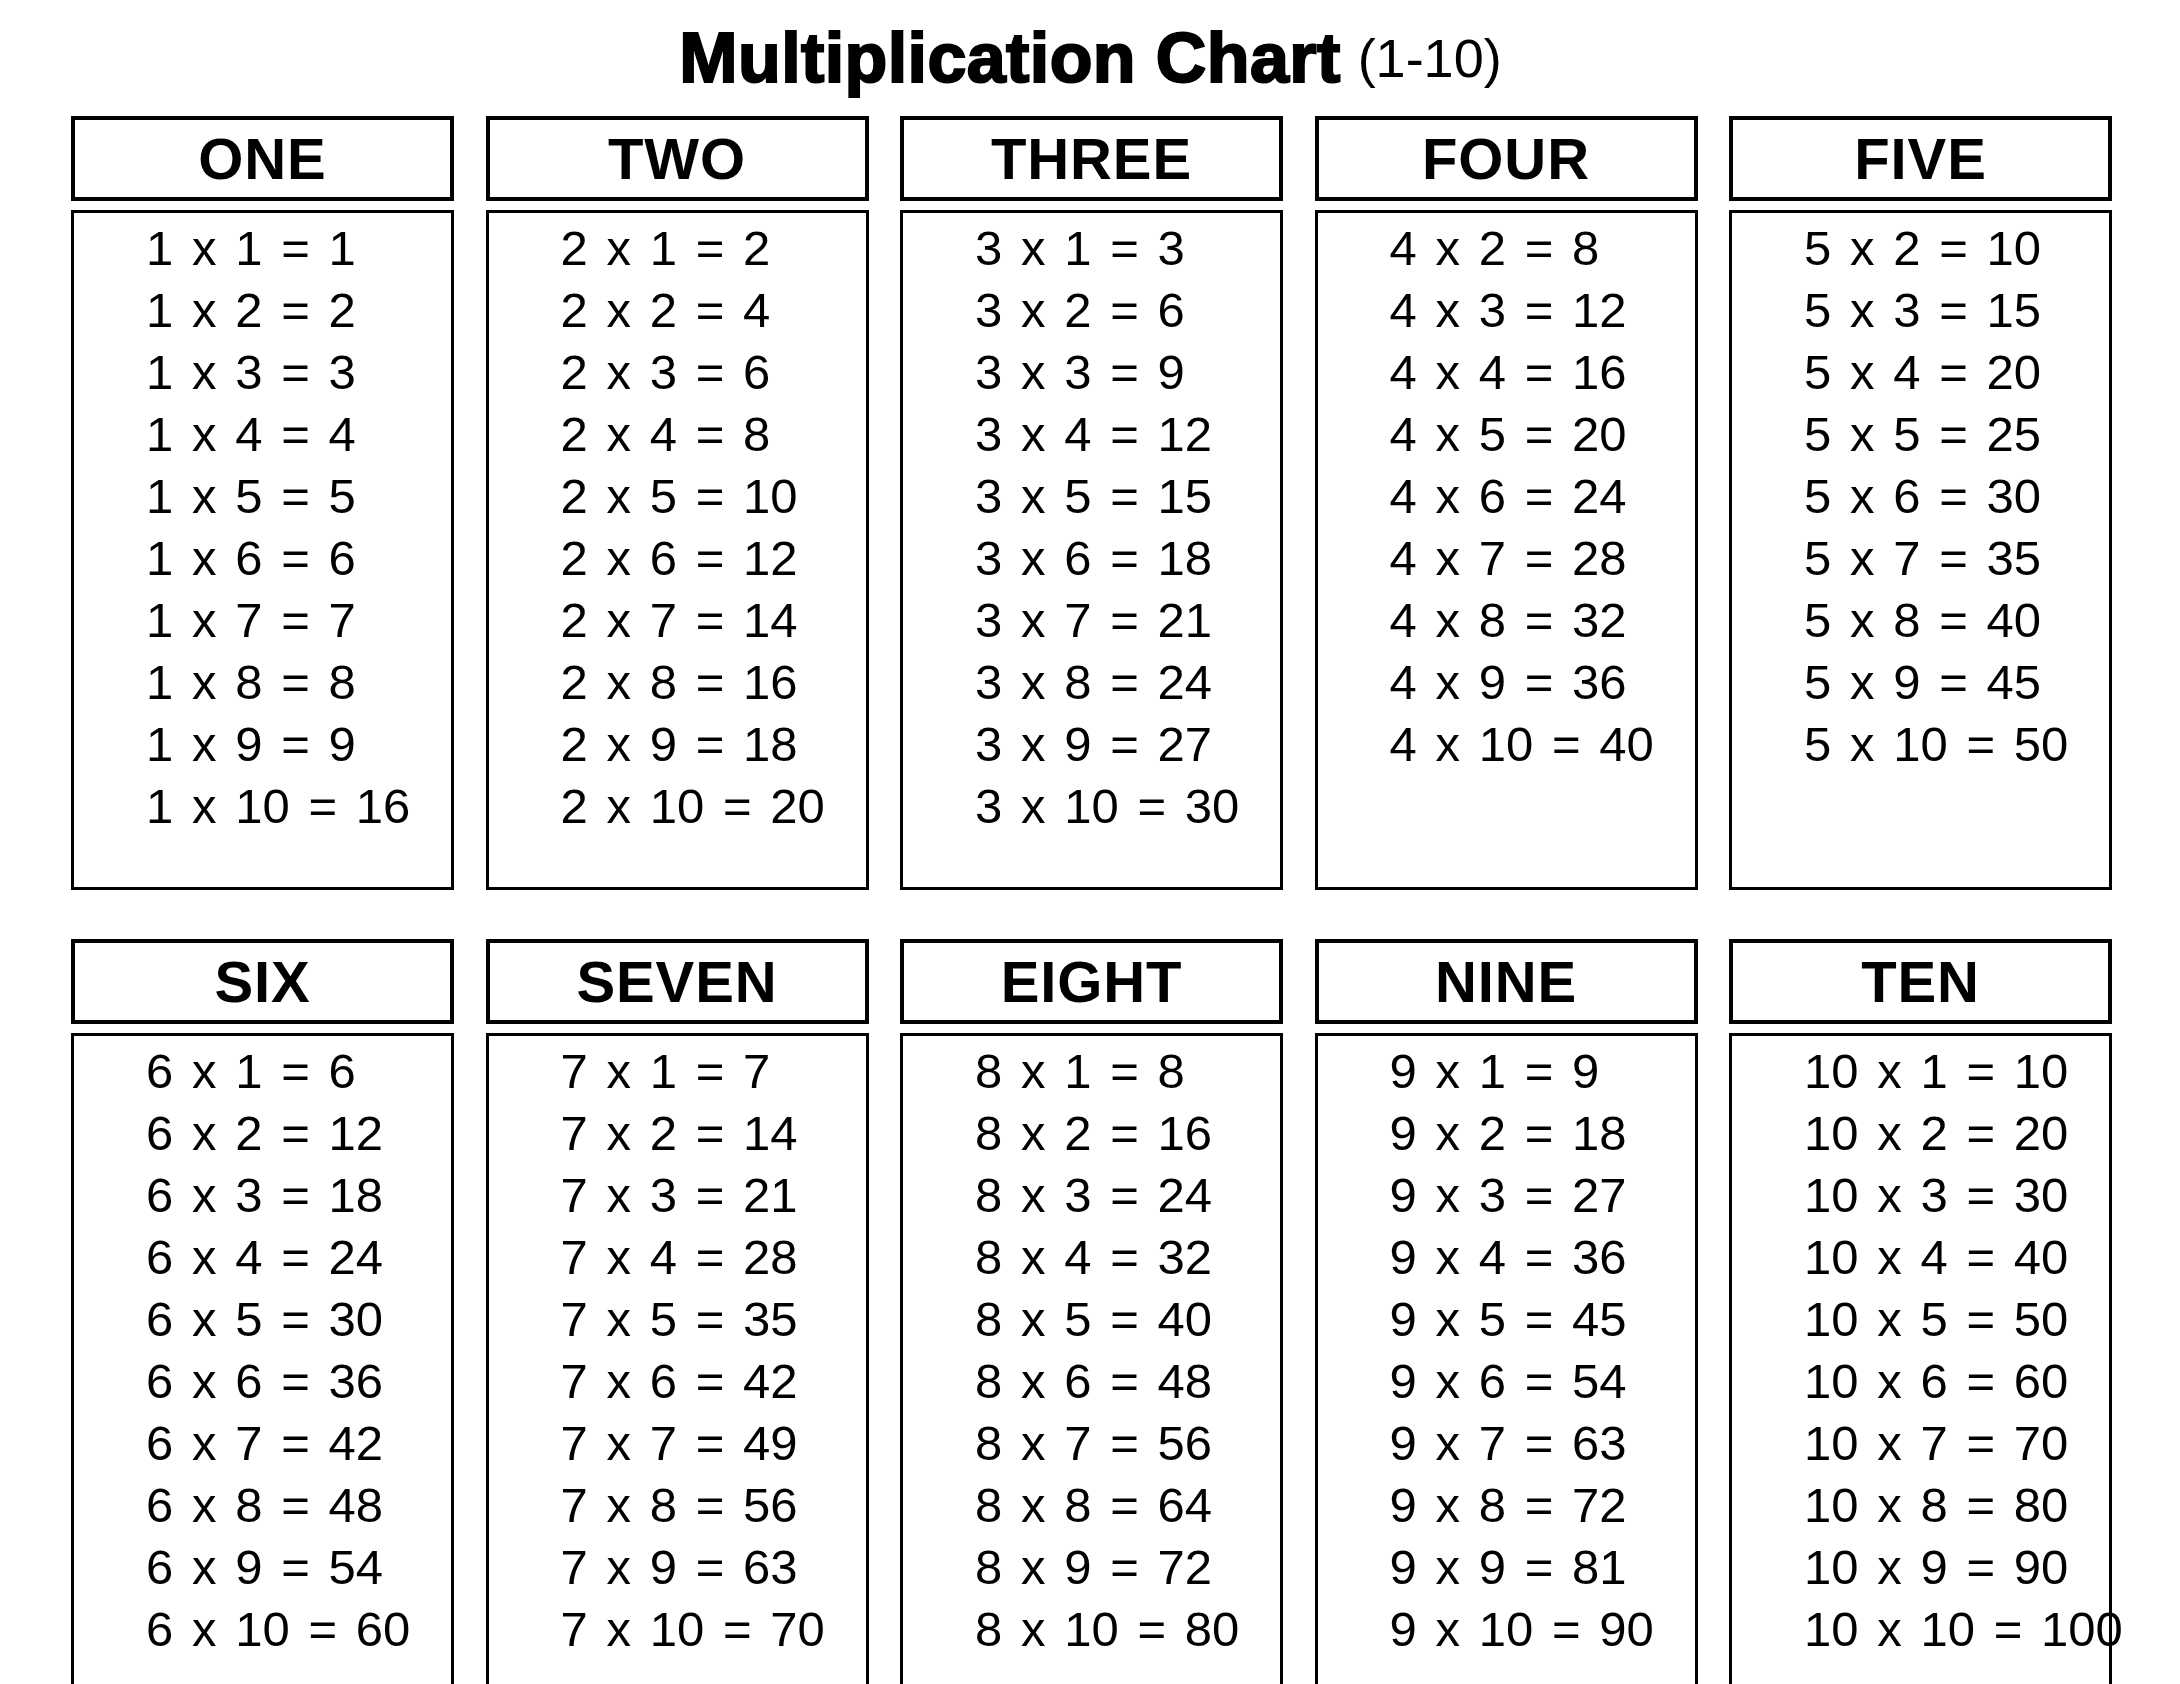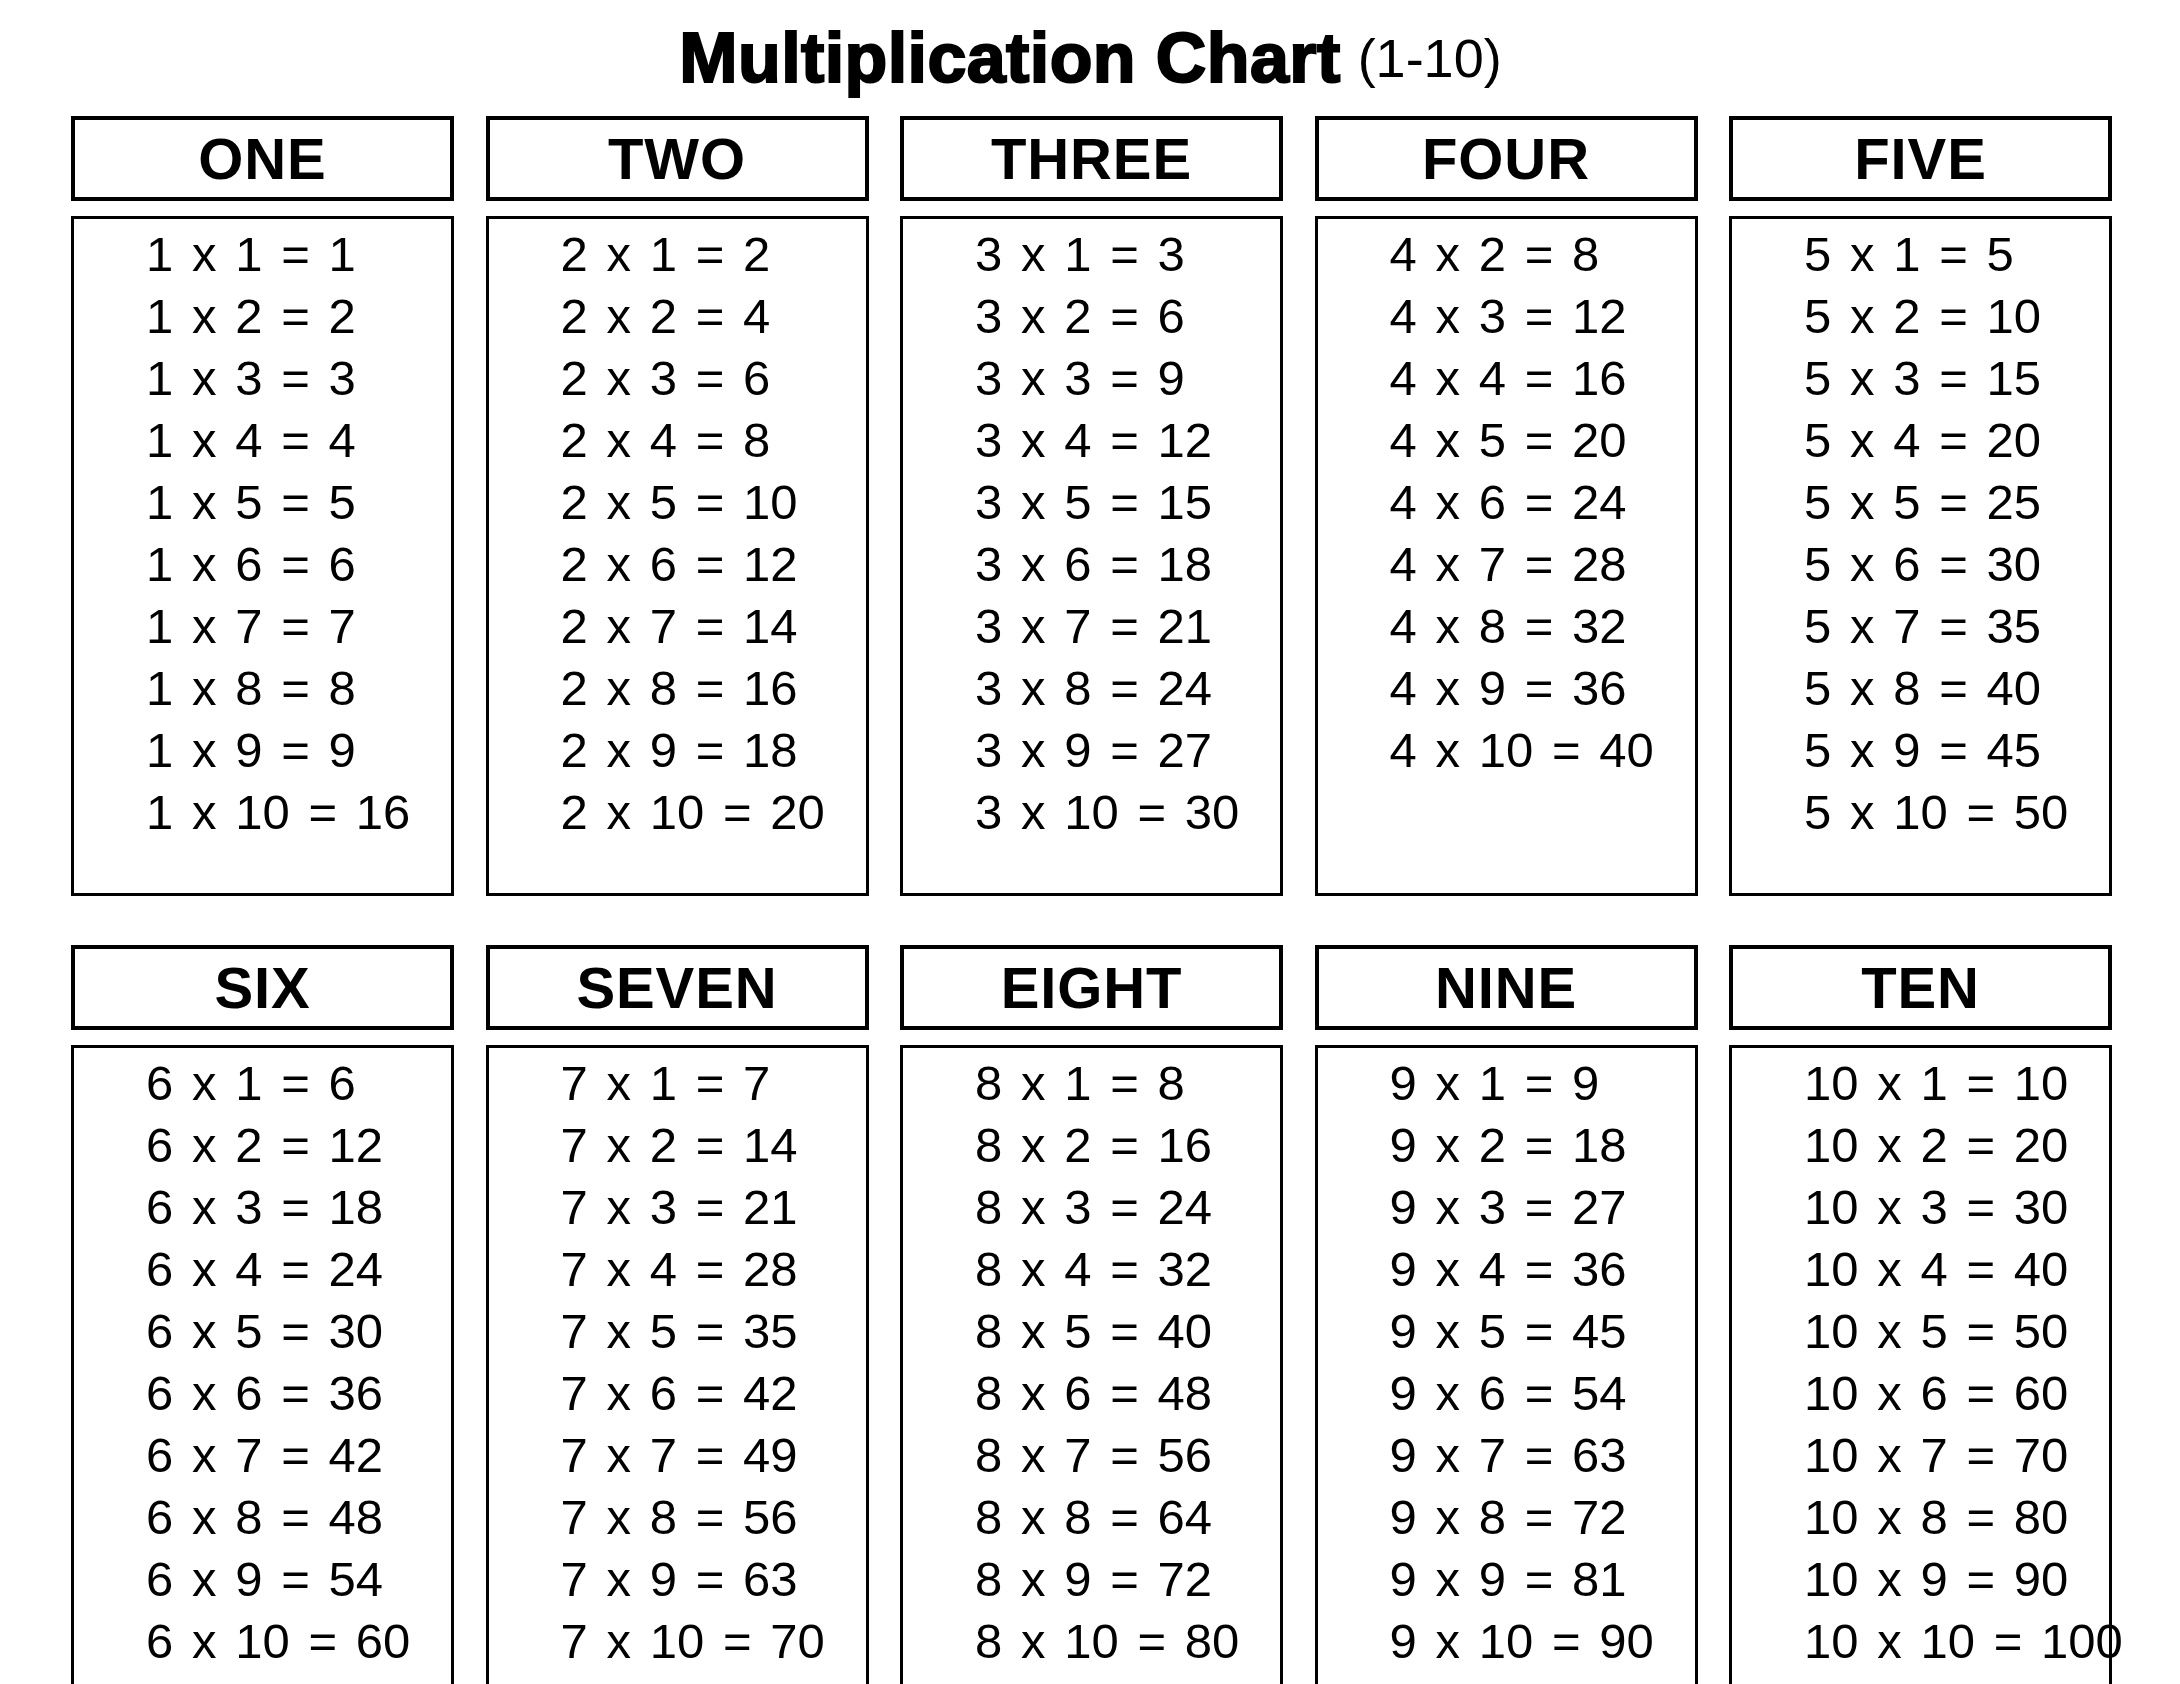--- a/index.html
+++ b/index.html
@@ -39,21 +39,21 @@
     display: grid;
     grid-template-columns: repeat(5, 383px);
     column-gap: 31.5px;
     row-gap: 49px;
     width: 2039px;
   }
   .table-card { width: 383px; }
   .card-header {
     height: 85px;
     border: 4.3px solid #000;
-    margin-bottom: 15px;
+    margin-bottom: 9px;
     display: flex;
     align-items: center;
     justify-content: center;
     font-size: 58px;
     font-weight: 700;
     letter-spacing: 0.9px;
   }
   .card-body {
     height: 680px;
     border: 3.4px solid #000;
@@ -150,21 +150,20 @@
           <div class="fact-line">4 x 9 = 36</div>
           <div class="fact-line">4 x 10 = 40</div>
         </div>
   </section>
 
   <section class="table-card">
     <header class="card-header">
       <span class="header-label">FIVE</span>
     </header>
     <div class="card-body">
-          <div class="fact-line">5 x 1 = 5</div>
           <div class="fact-line">5 x 2 = 10</div>
           <div class="fact-line">5 x 3 = 15</div>
           <div class="fact-line">5 x 4 = 20</div>
           <div class="fact-line">5 x 5 = 25</div>
           <div class="fact-line">5 x 6 = 30</div>
           <div class="fact-line">5 x 7 = 35</div>
           <div class="fact-line">5 x 8 = 40</div>
           <div class="fact-line">5 x 9 = 45</div>
           <div class="fact-line">5 x 10 = 50</div>
         </div>

